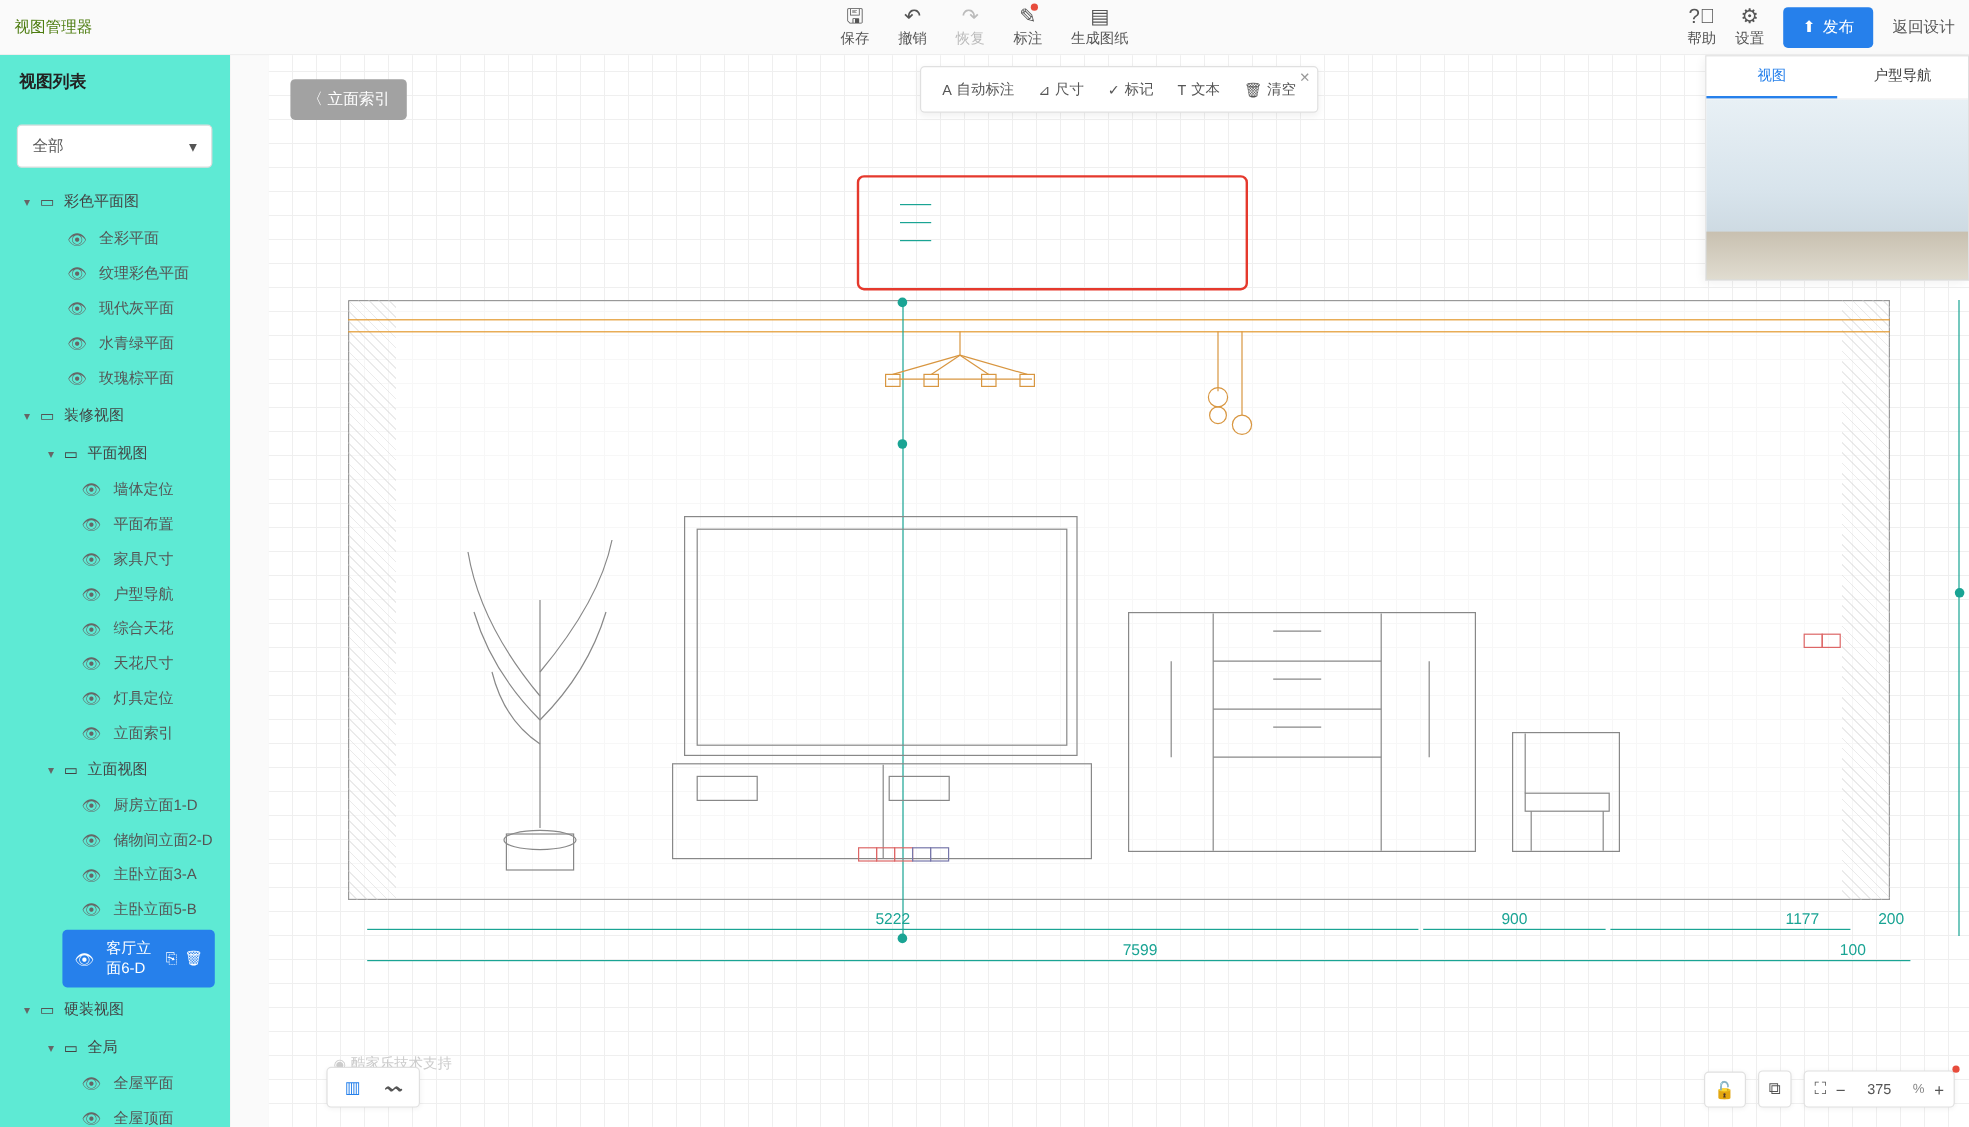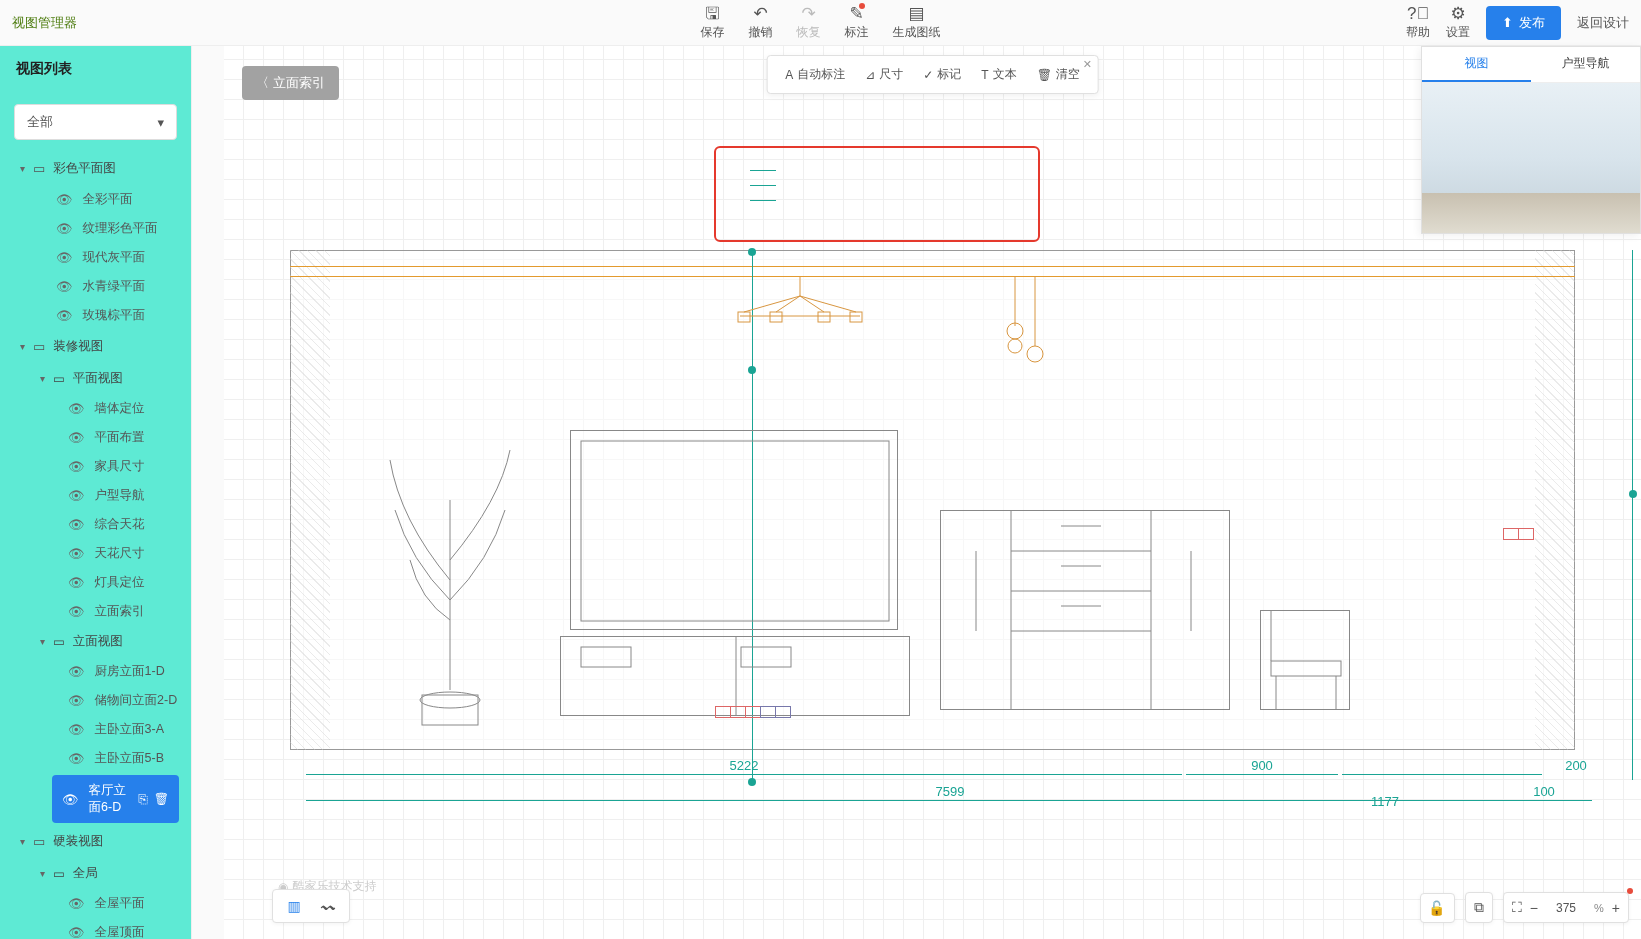--- a/index.html
+++ b/index.html
@@ -428,21 +428,21 @@
         <div class="srb"></div>
       </div>
   </div>
 
   <div class="dims">
     <div class="dim-line" style="top:10px; left:66px; width:876px;"></div>
     <div class="dim-text" style="top:-6px; left:504px;">5222</div>
     <div class="dim-line" style="top:10px; left:946px; width:152px;"></div>
     <div class="dim-text" style="top:-6px; left:1022px;">900</div>
     <div class="dim-line" style="top:10px; left:1102px; width:200px;"></div>
-    <div class="dim-text" style="top:-6px; left:1145px;margin-top:36px;">1177</div>
+    <div class="dim-text" style="top:-6px; left:1262px;">1177</div>
     <div class="dim-text" style="top:-6px; left:1336px;">200</div>
     <div class="dim-text" style="top:20px; left:1304px;">100</div>
     <div class="dim-line" style="top:36px; left:66px; width:1286px;"></div>
     <div class="dim-text" style="top:20px; left:710px;">7599</div>
   </div>
 
   <div class="watermark">
       <span>◉</span>
       <span>酷家乐技术支持</span>
     </div>

